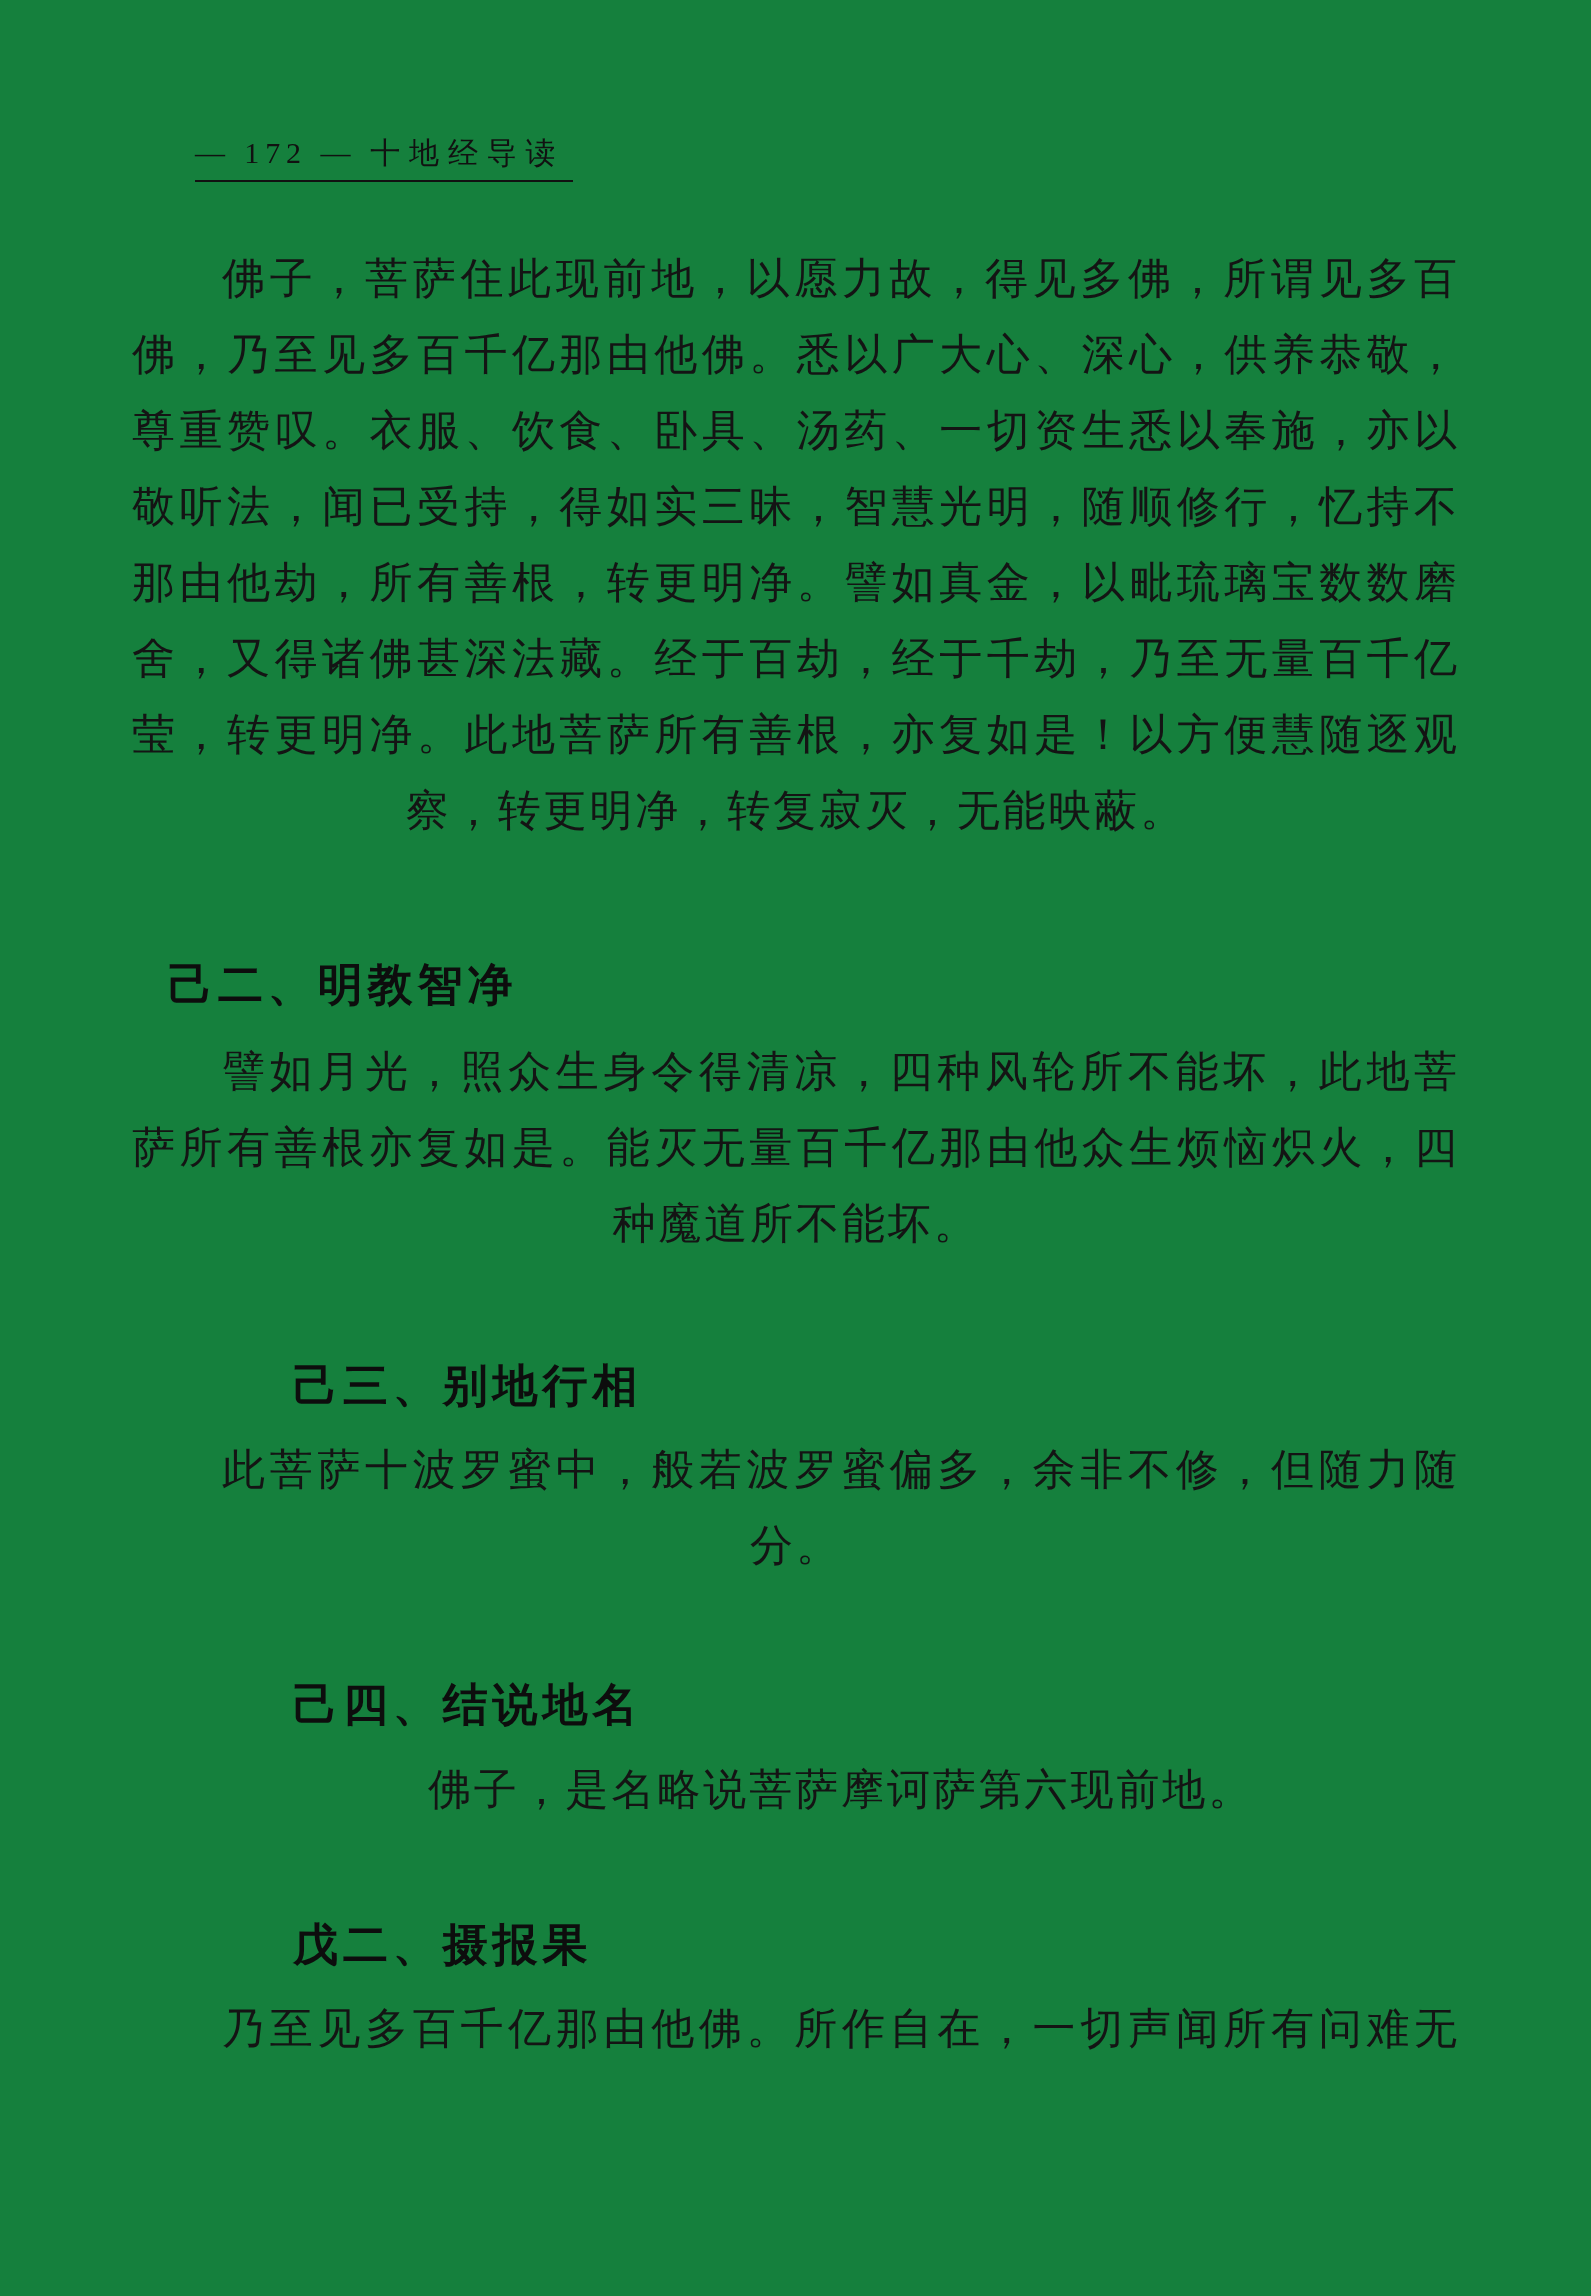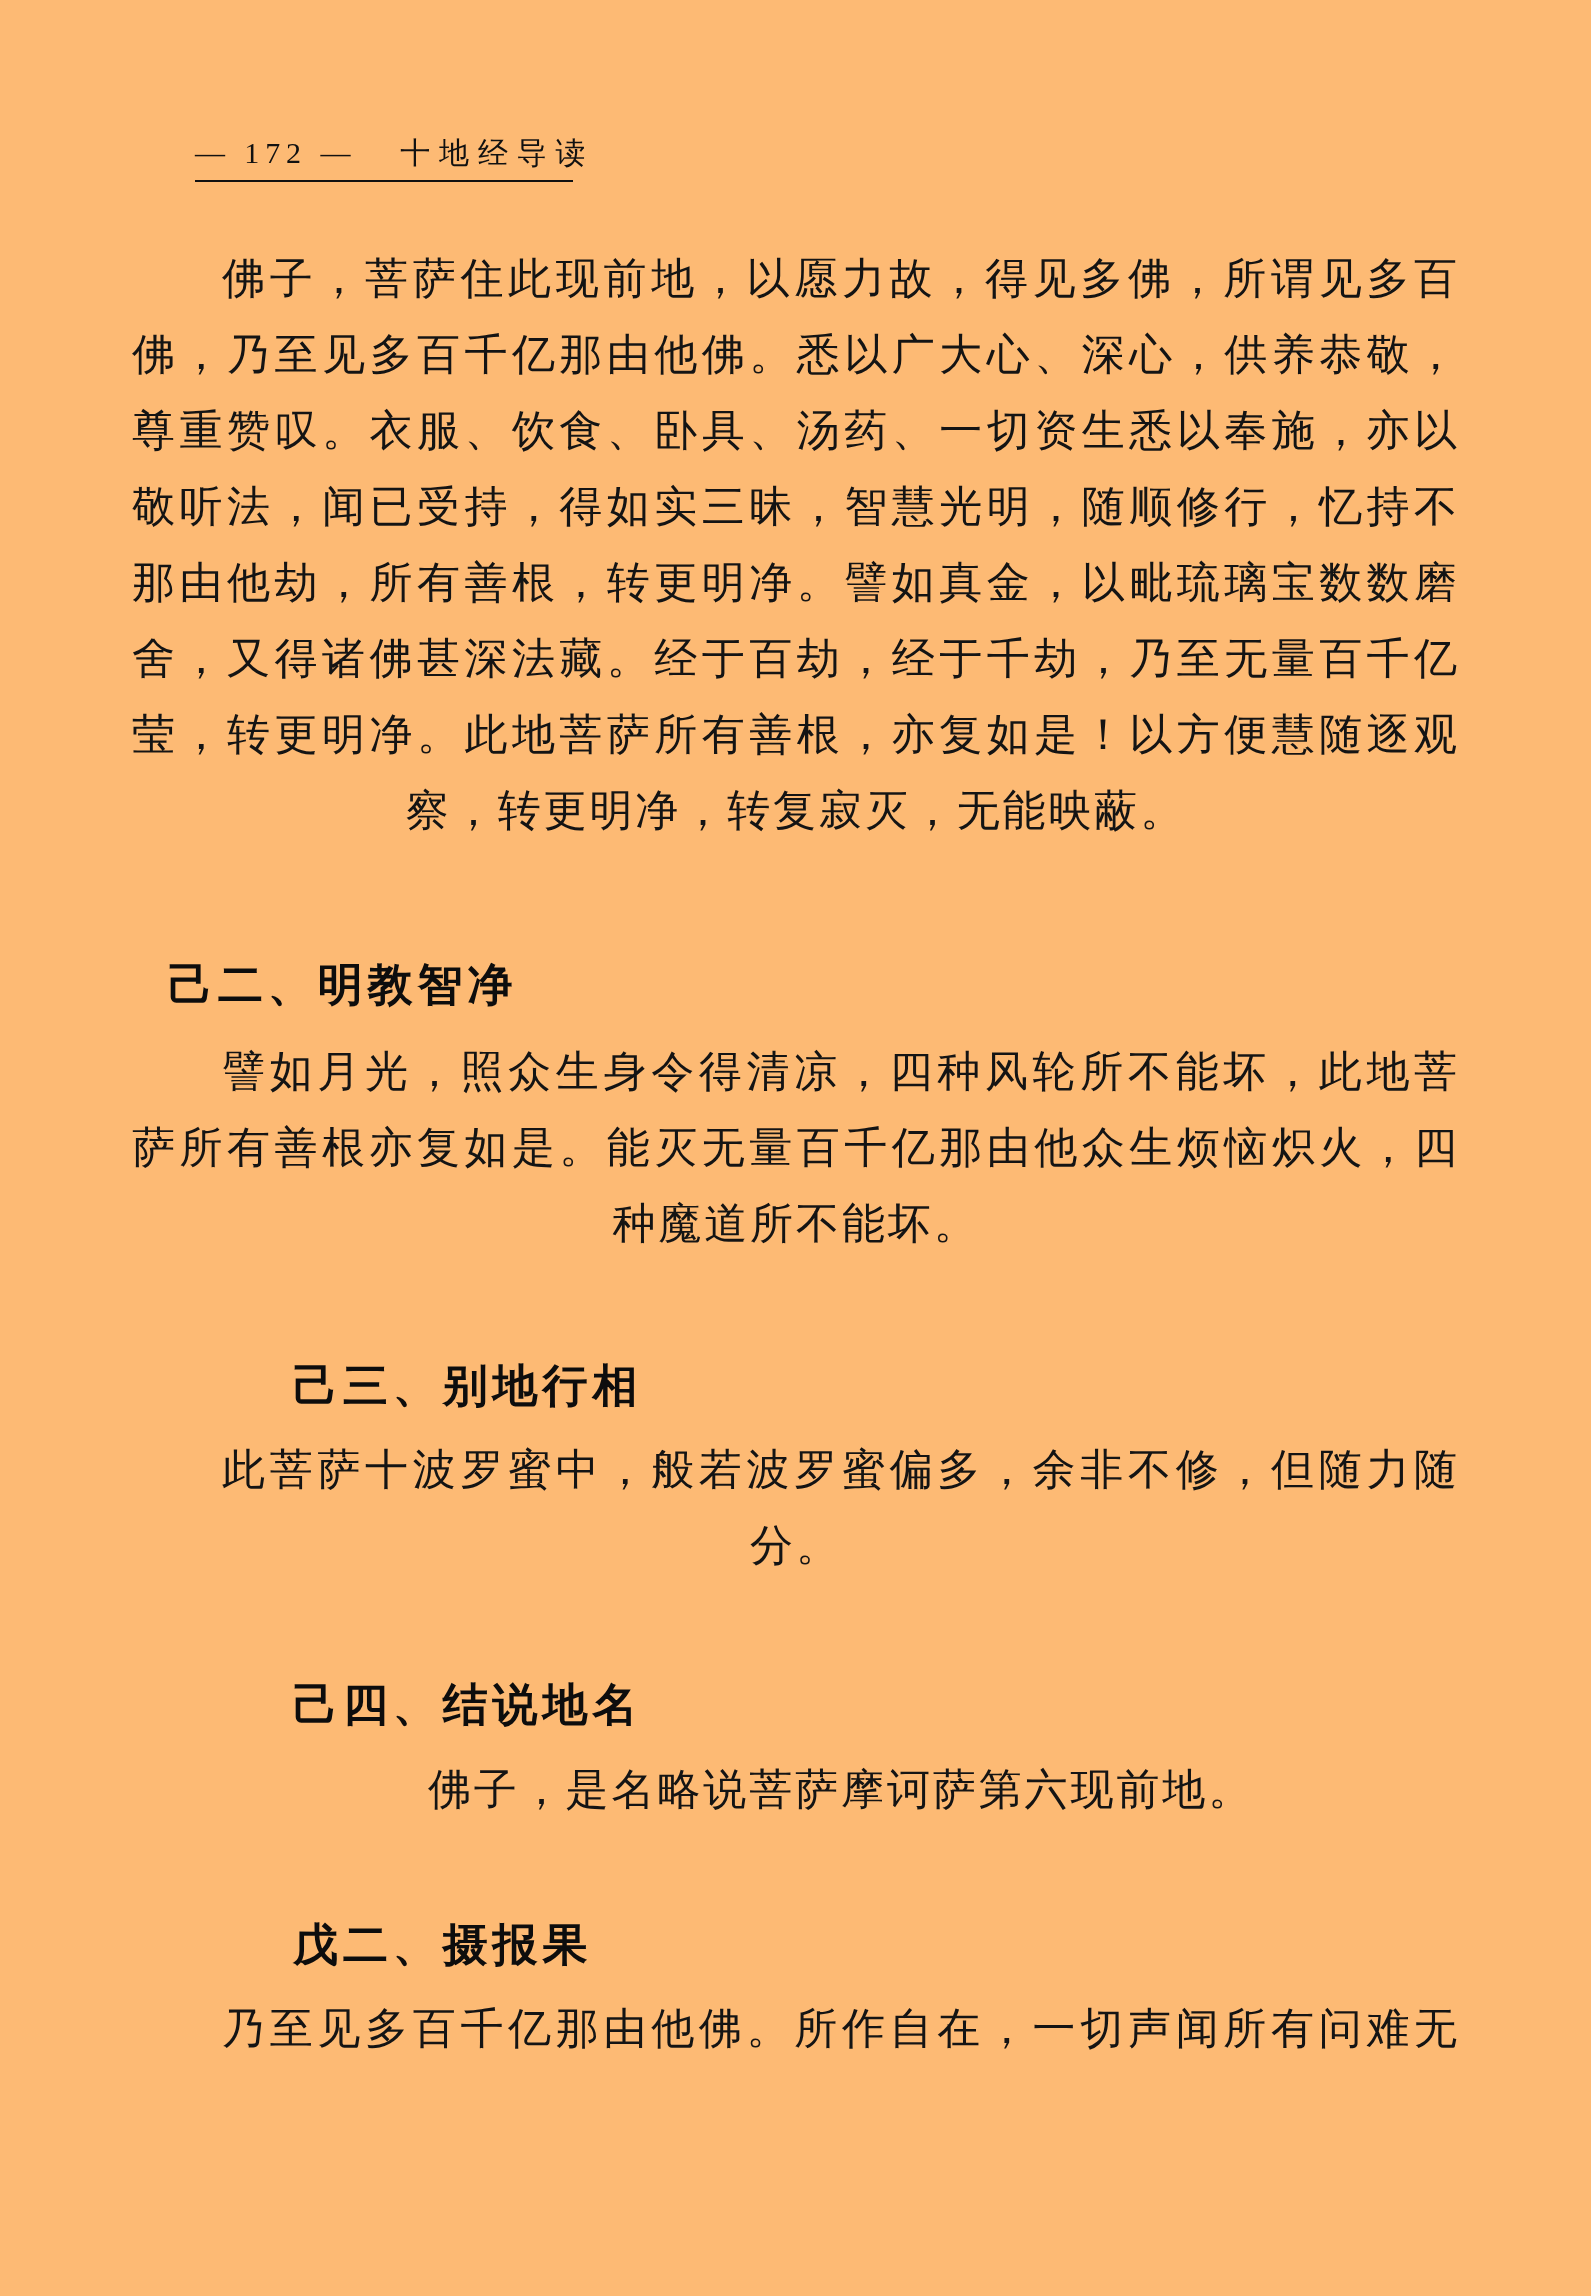--- a/index.html
+++ b/index.html
@@ -4,21 +4,21 @@
 <style>
   html, body {
     margin: 0;
     padding: 0;
     background: #e8e8e8;
   }
   .page {
     position: relative;
     width: 1592px;
     height: 2297px;
-    background: #fdba74;
+    background: #15803d;
     color: #111;
     overflow: hidden;
     font-family: "Liberation Sans", sans-serif;
   }
   
   .running-header {
     position: absolute;
     left: 195px;
     top: 133px;
     width: 378px;
@@ -27,21 +27,21 @@
     font-family: "Liberation Serif", serif;
     font-size: 30px;
     white-space: nowrap;
     display: flex;
     align-items: baseline;
   }
   .running-header .pagemark {
     letter-spacing: 5.9px;
   }
   .running-header .booktitle {
-    margin-left: 44px;
+    margin-left: 14px;
     letter-spacing: 8.8px;
   }
   
   .textblock {
     position: absolute;
     left: 132px;
     top: 240px;
     width: 1328px;
   }
   .para { margin: 0; }

